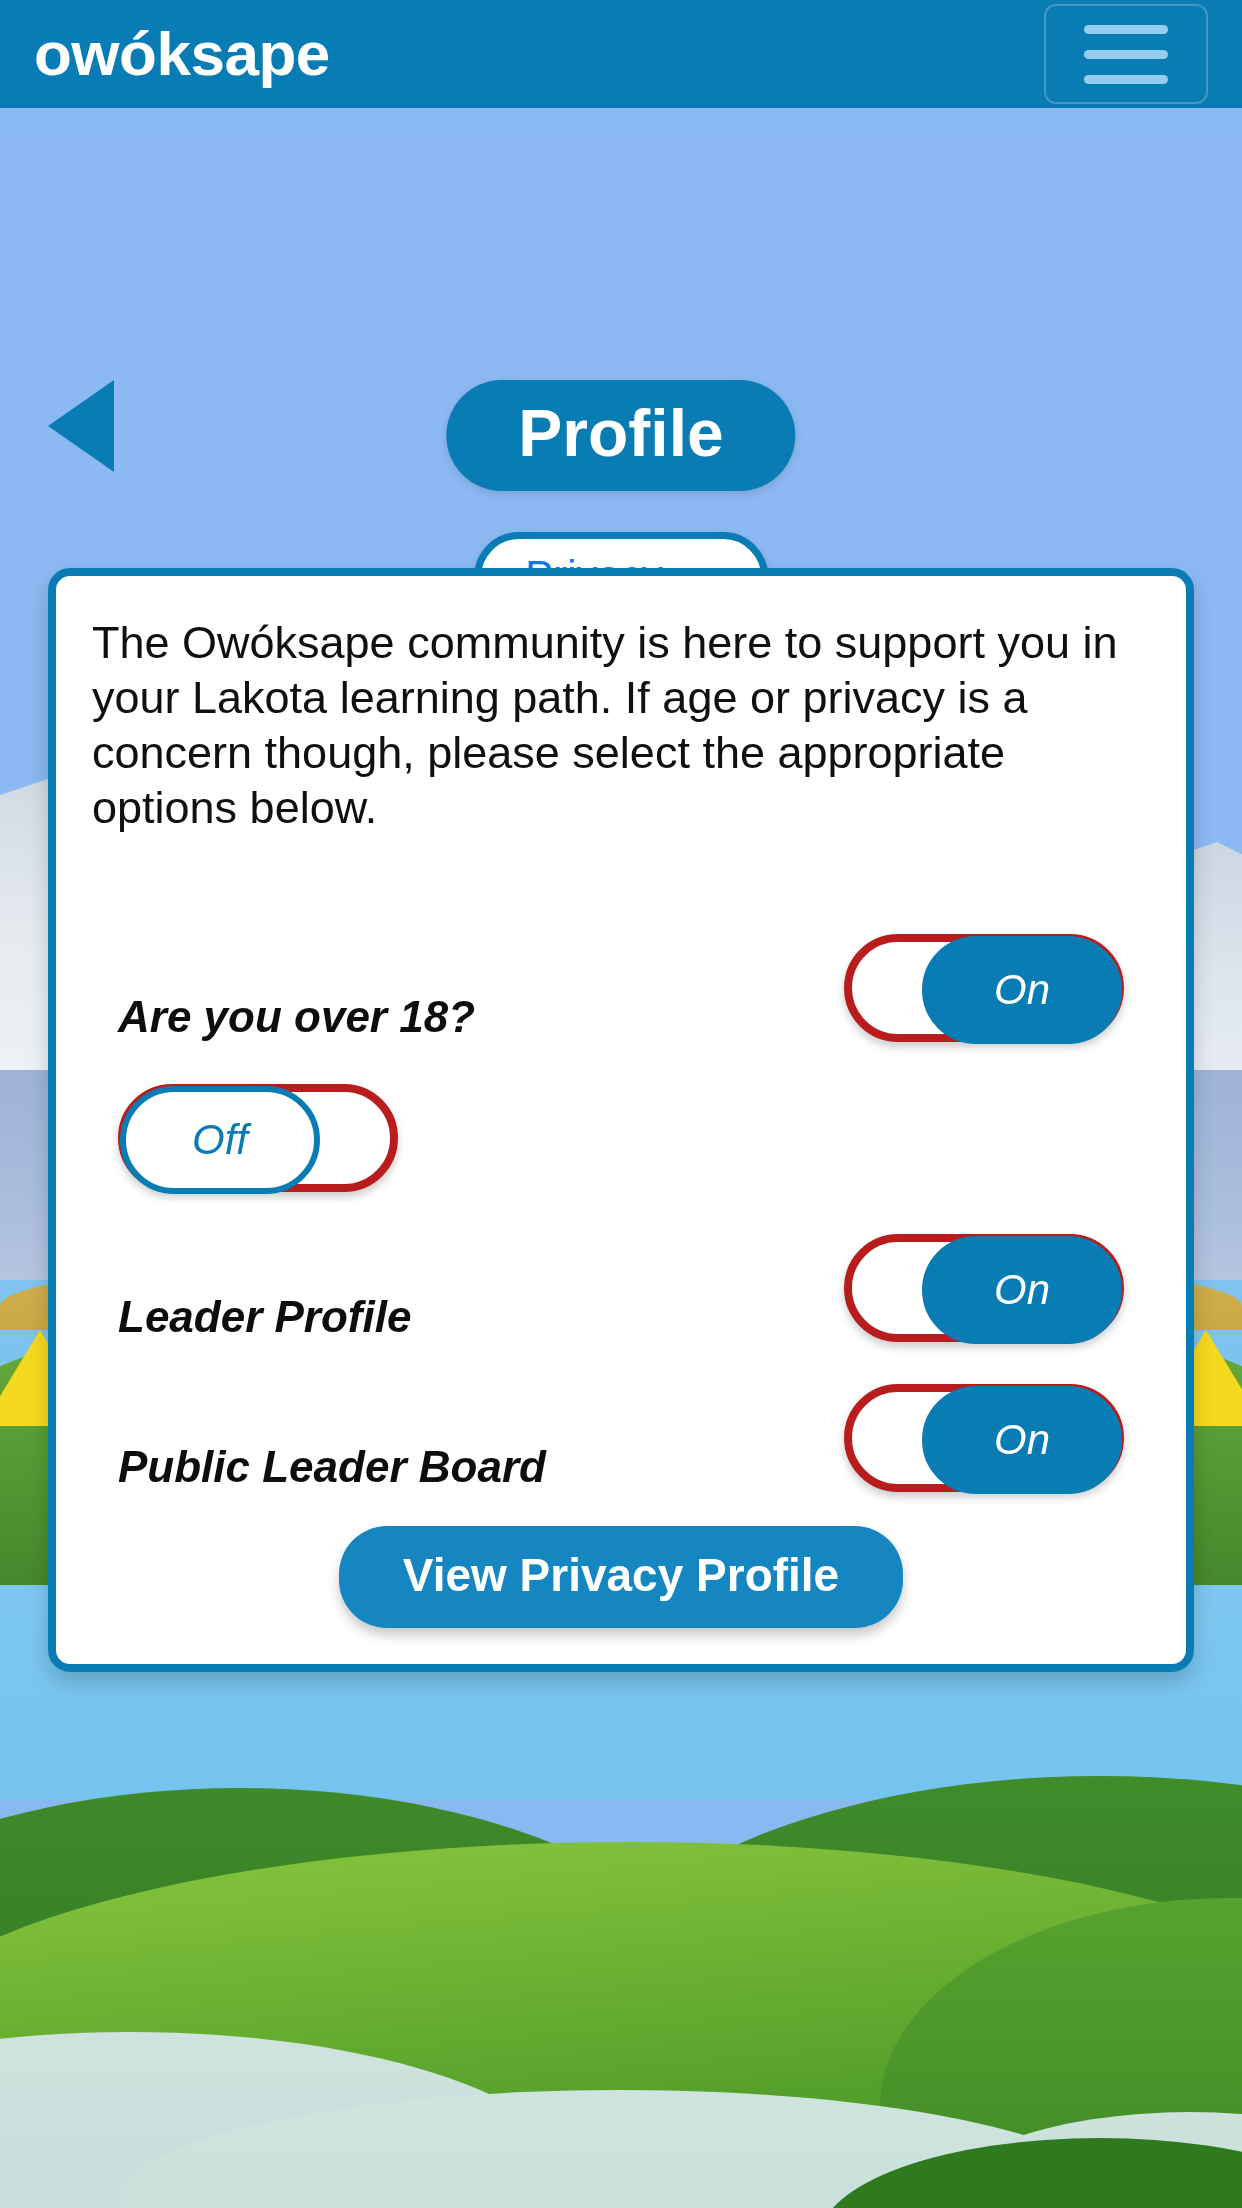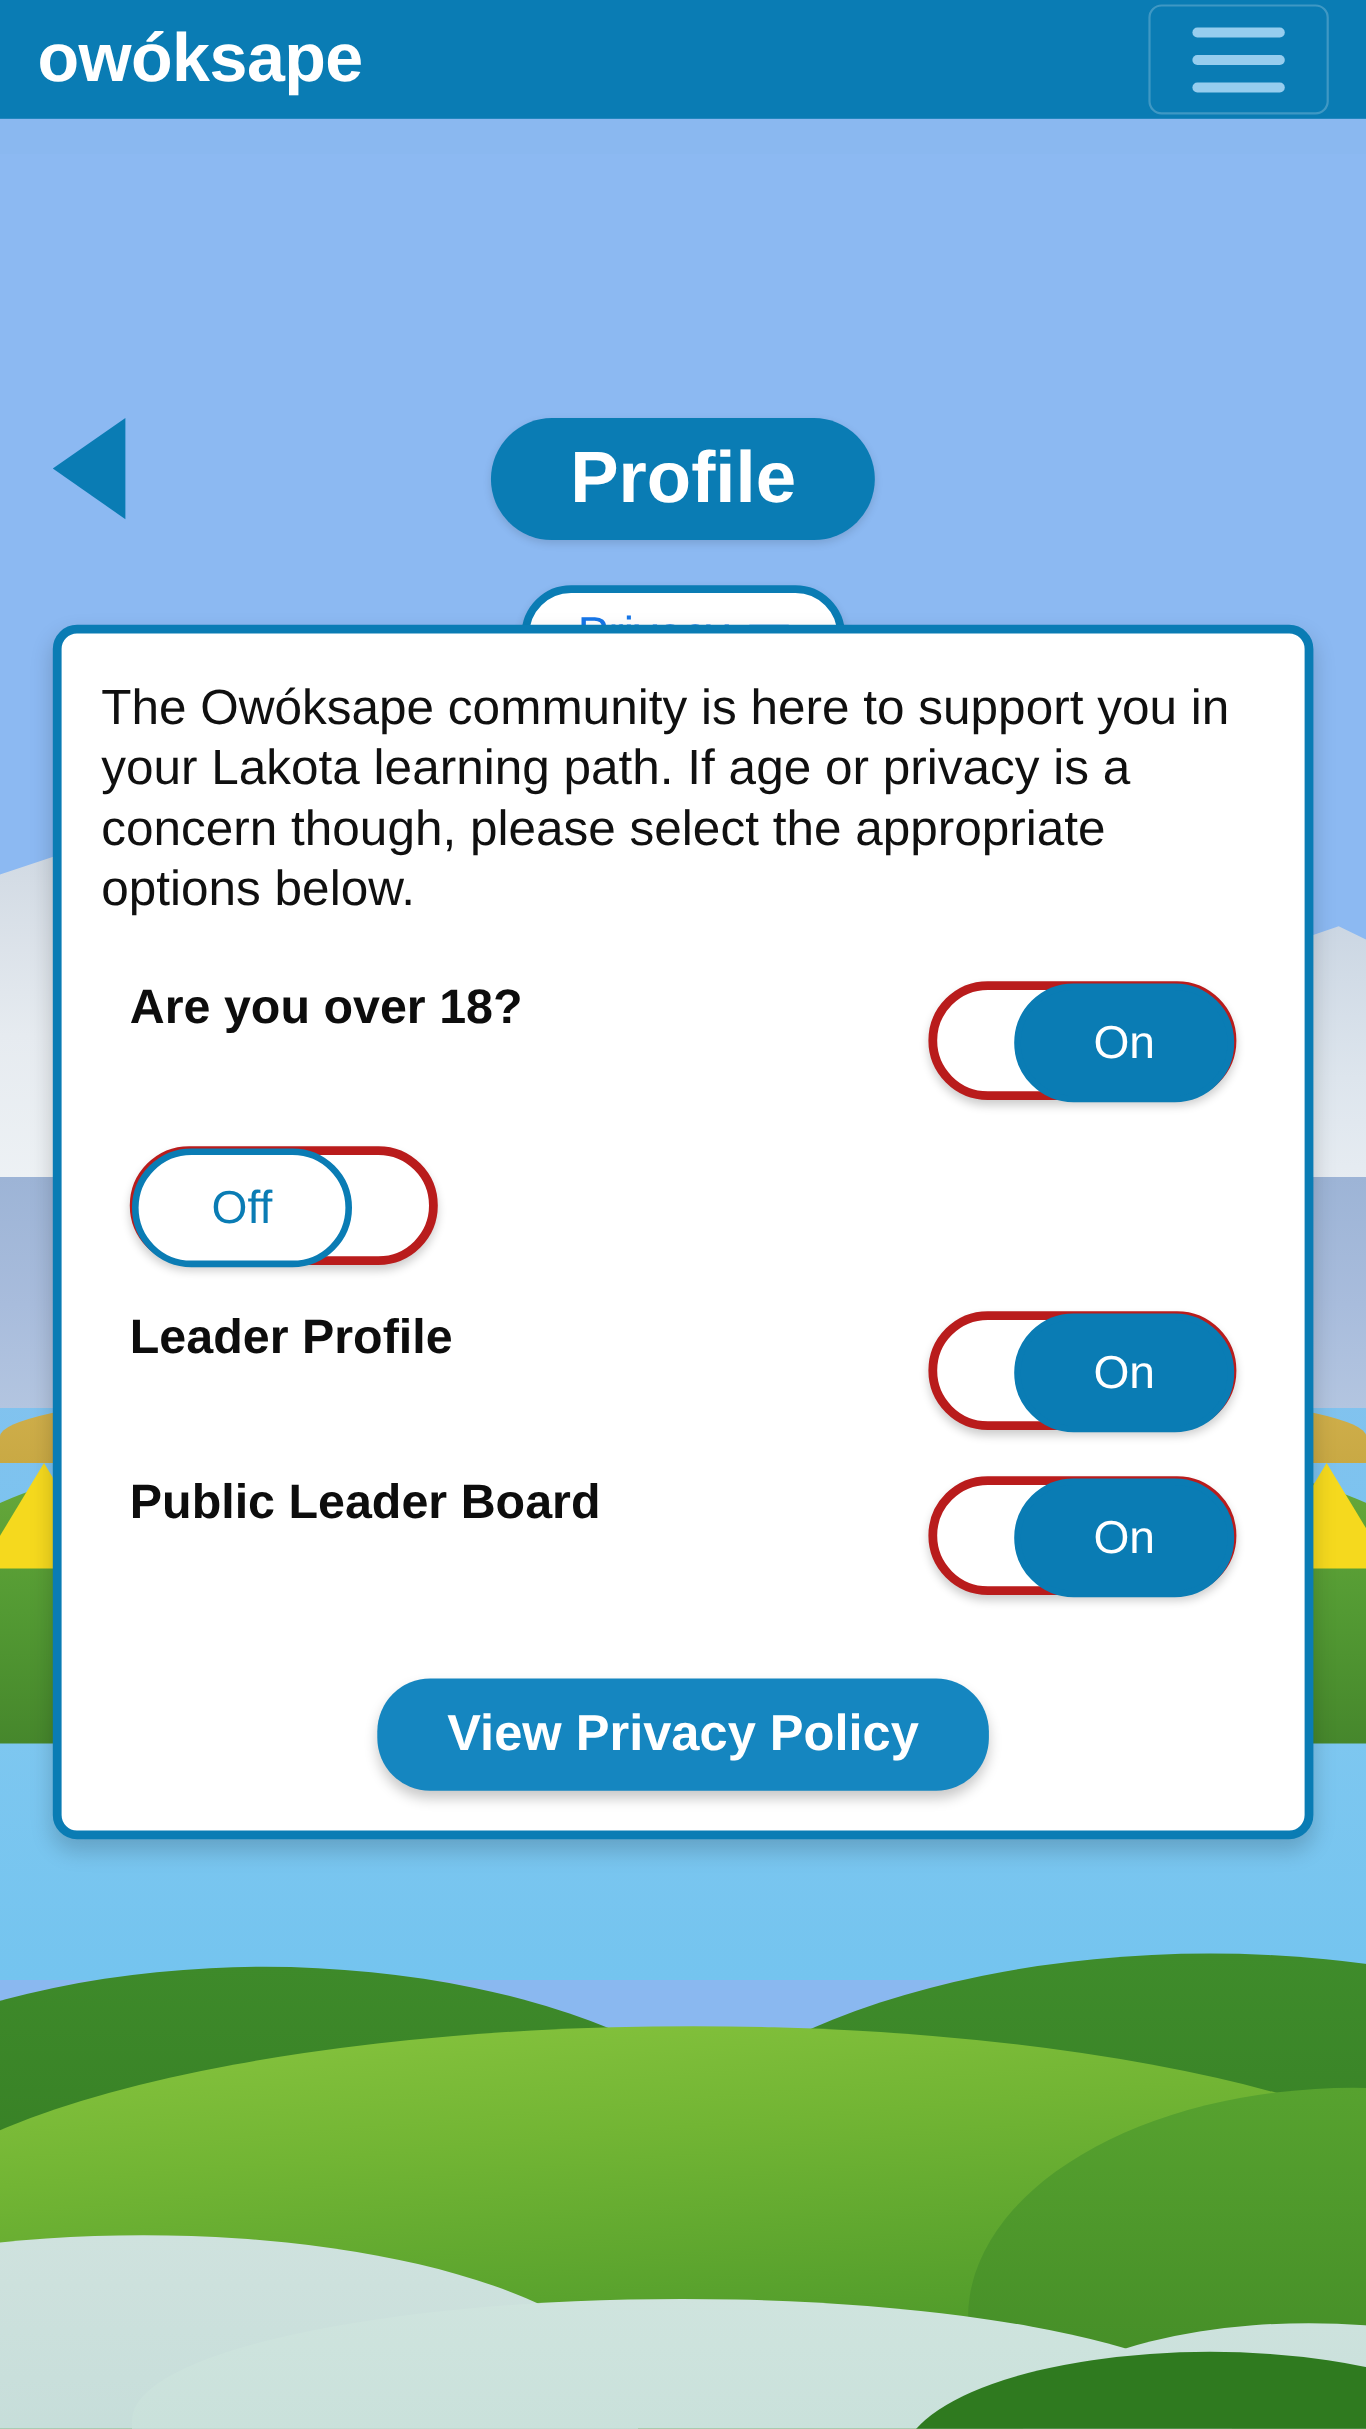--- a/index.html
+++ b/index.html
@@ -178,22 +178,22 @@
     border-radius:22px; z-index:12;
     padding:40px 30px 36px;
     box-shadow:0 10px 20px rgba(0,0,0,0.18);
   }
   .intro {
     font-size:45px; line-height:1.22; color:#101010;
     padding:0 6px;
   }
   .toggle-list { margin-top:56px; }
   .row {
-    display:flex; align-items:flex-start; justify-content:space-between;
-    height:150px; padding:0 32px 0 32px;
+    display:flex; align-items:flex-end; justify-content:space-between;
+    height:150px; padding:0 32px 0 32px;font-style:italic;
   }
   .row-label {
     font-size:44px; font-weight:bold; color:#0d0d0d; line-height:1.1;
   }
 
   
   .toggle {
     position:relative; width:280px; height:108px;
     border-radius:54px; border:8px solid #b91c1c;
     background:#ffffff; cursor:pointer; flex:0 0 auto;
@@ -301,17 +301,17 @@
       <div class="row">
         <span class="row-label">Public Leader Board</span>
         <div class="toggle on">
           <span class="knob">On</span>
         </div>
       </div>
 
     </div>
 
     <div class="policy-wrap">
-      <button class="policy-btn">View Privacy Policy</button>
+      <button class="policy-btn">View Privacy Profile</button>
     </div>
   </div>
 
 </div>
 
 </body></html>

